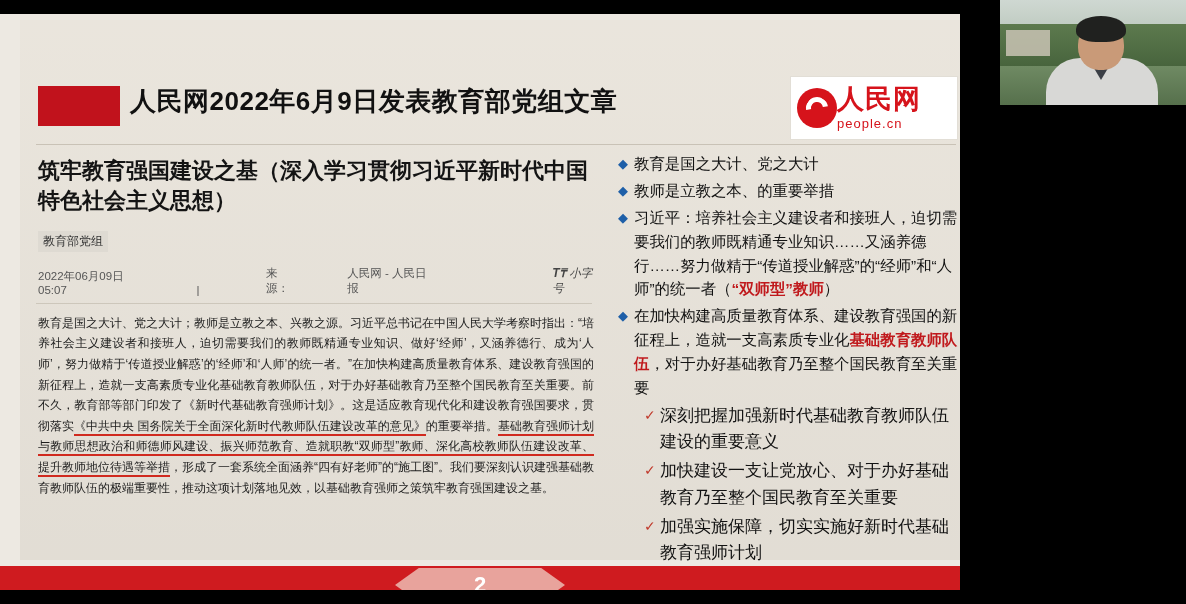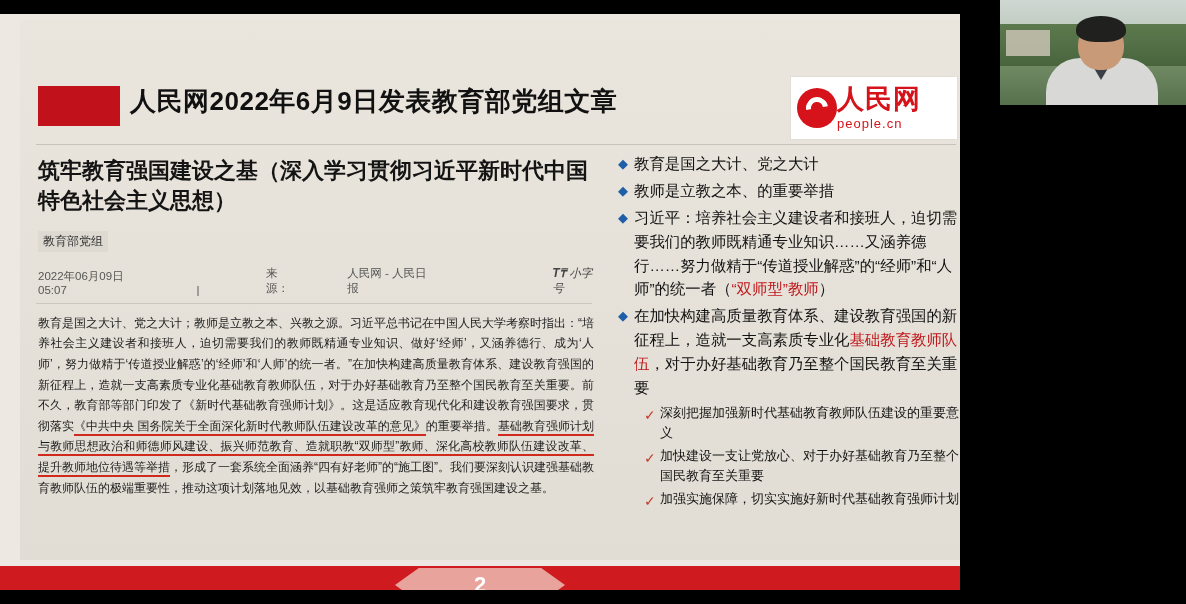--- a/index.html
+++ b/index.html
@@ -224,25 +224,25 @@
   .b-text {
     flex: 1 1 auto;
     font-size: 15.4px;
     line-height: 1.55;
     color: #121212;
   }
   .lvl2 {
     margin-left: 26px;
   }
   .lvl2 .b-text {
-    font-size: 13px;
+    font-size: 17px;
   }
   .red {
     color: #c0191c;
-    font-weight: normal;
+    font-weight: bold;
   }
 
   
   #footer {
     position: absolute;
     left: 0;
     top: 552px;
     width: 960px;
     height: 38px;
     background: #cf1b1f;

